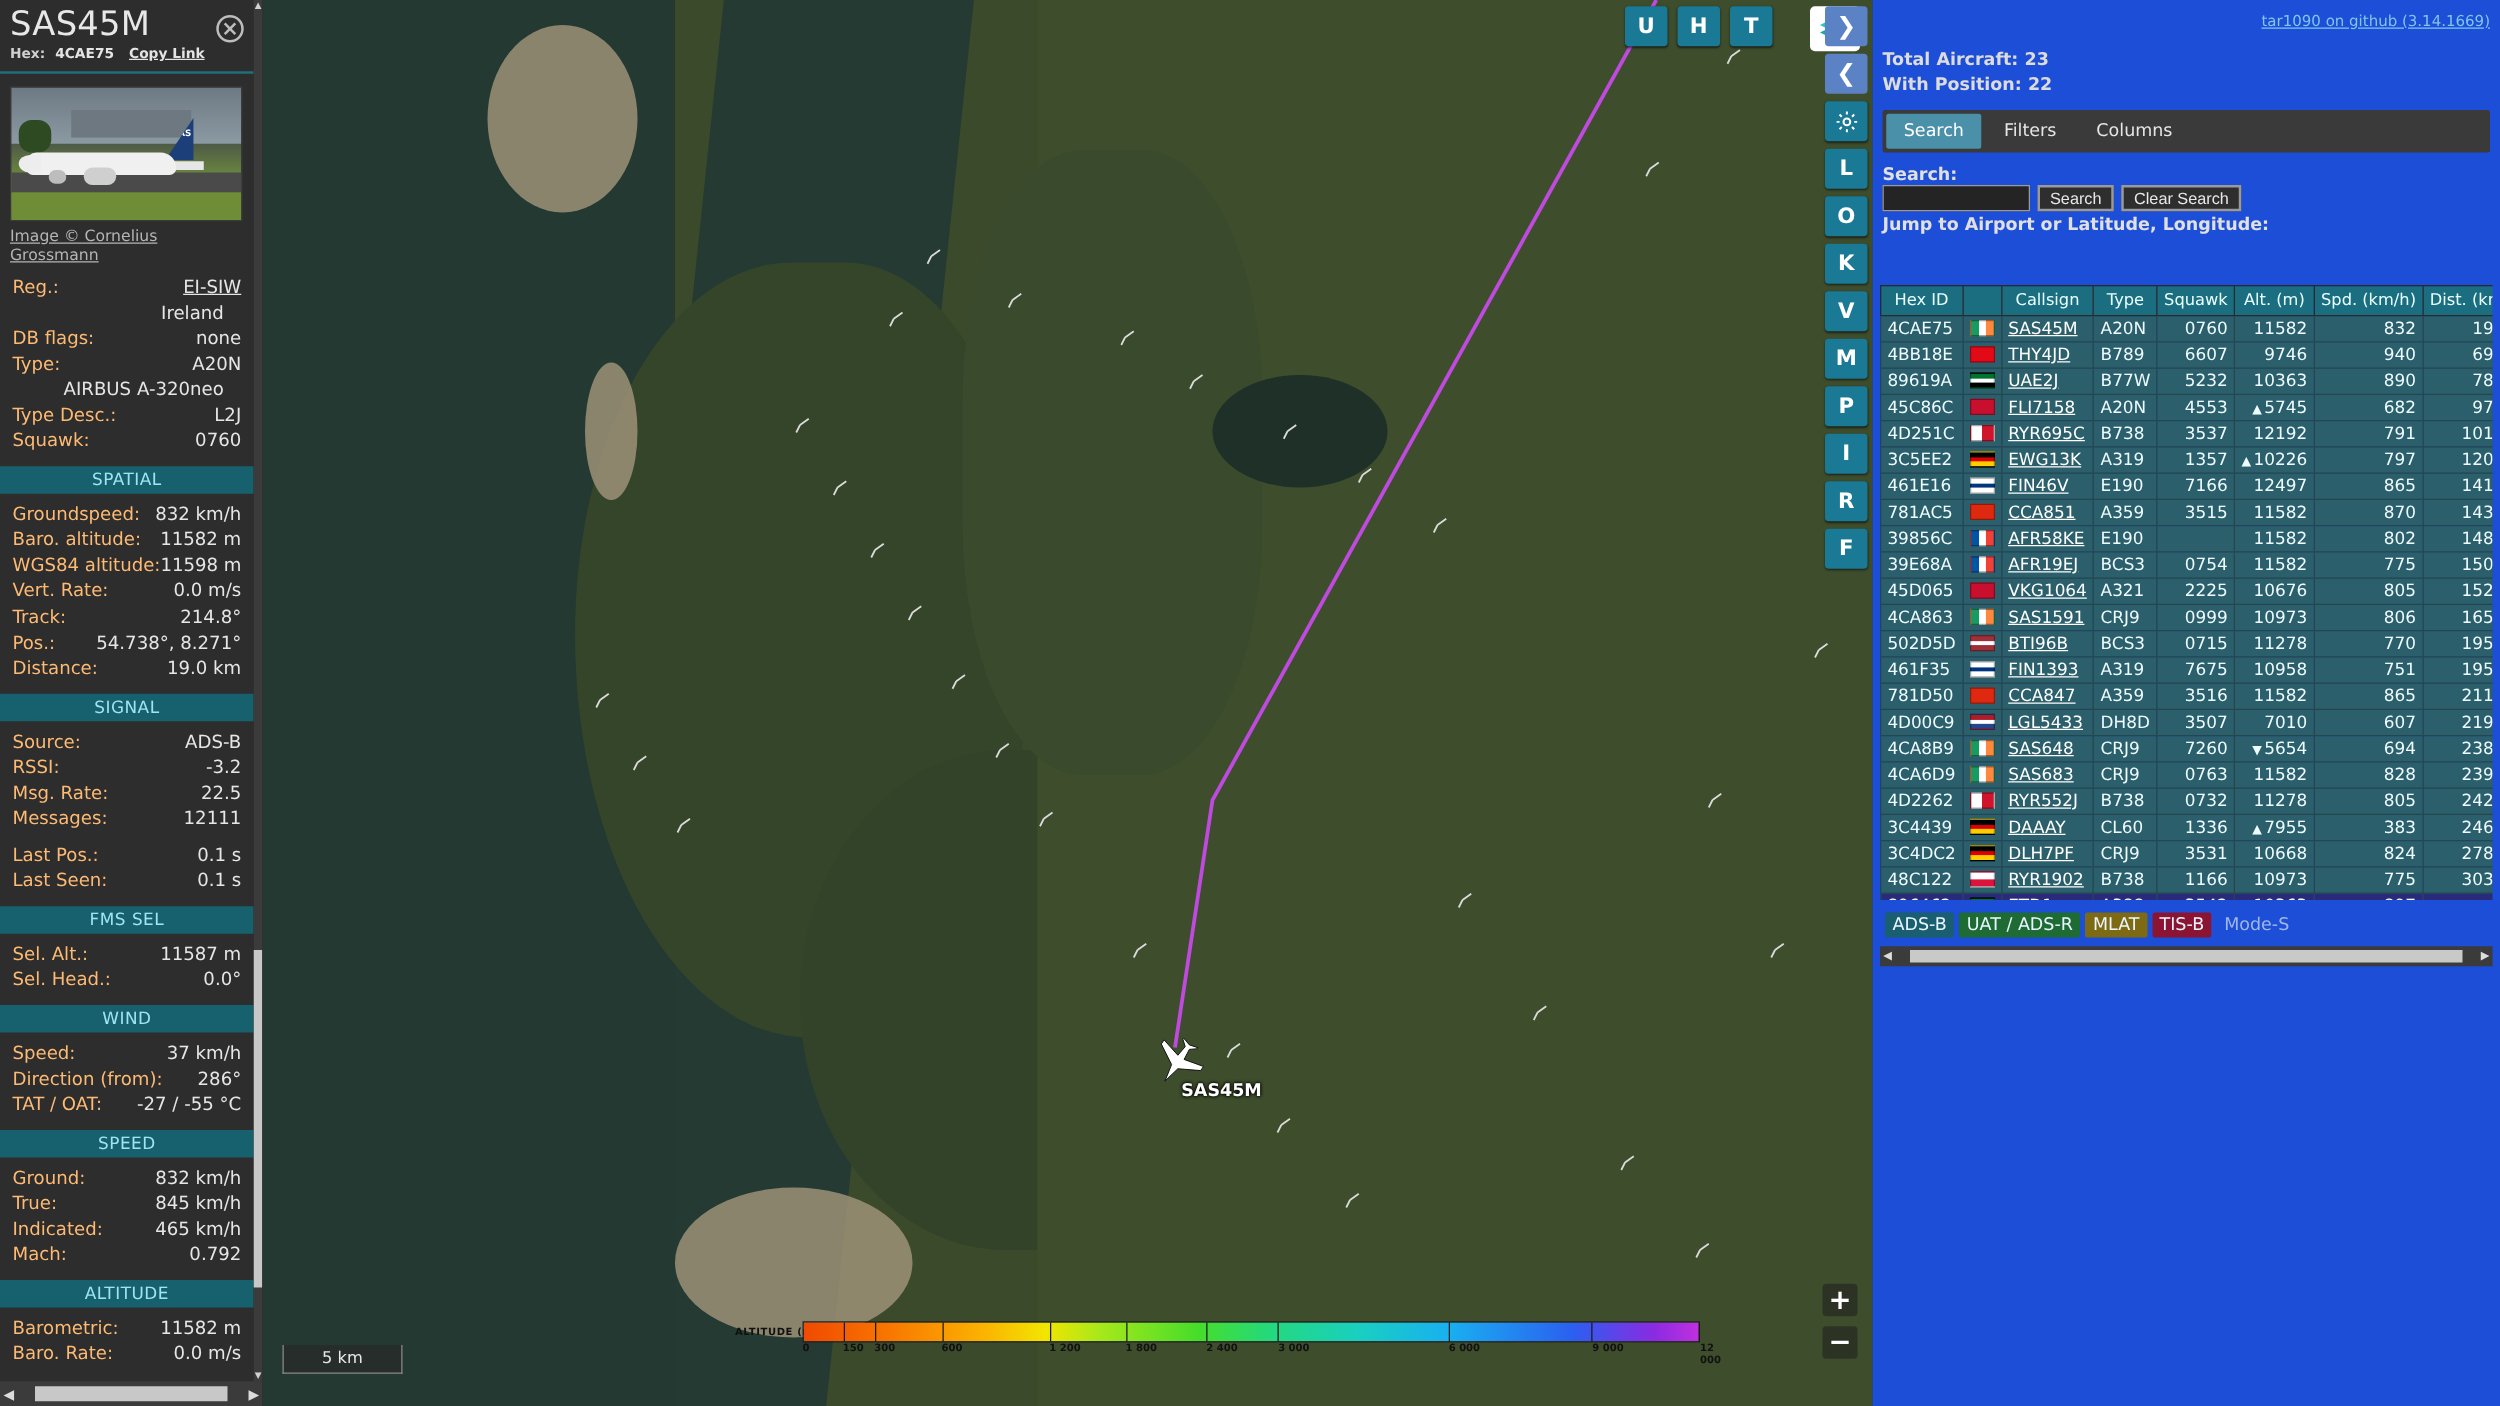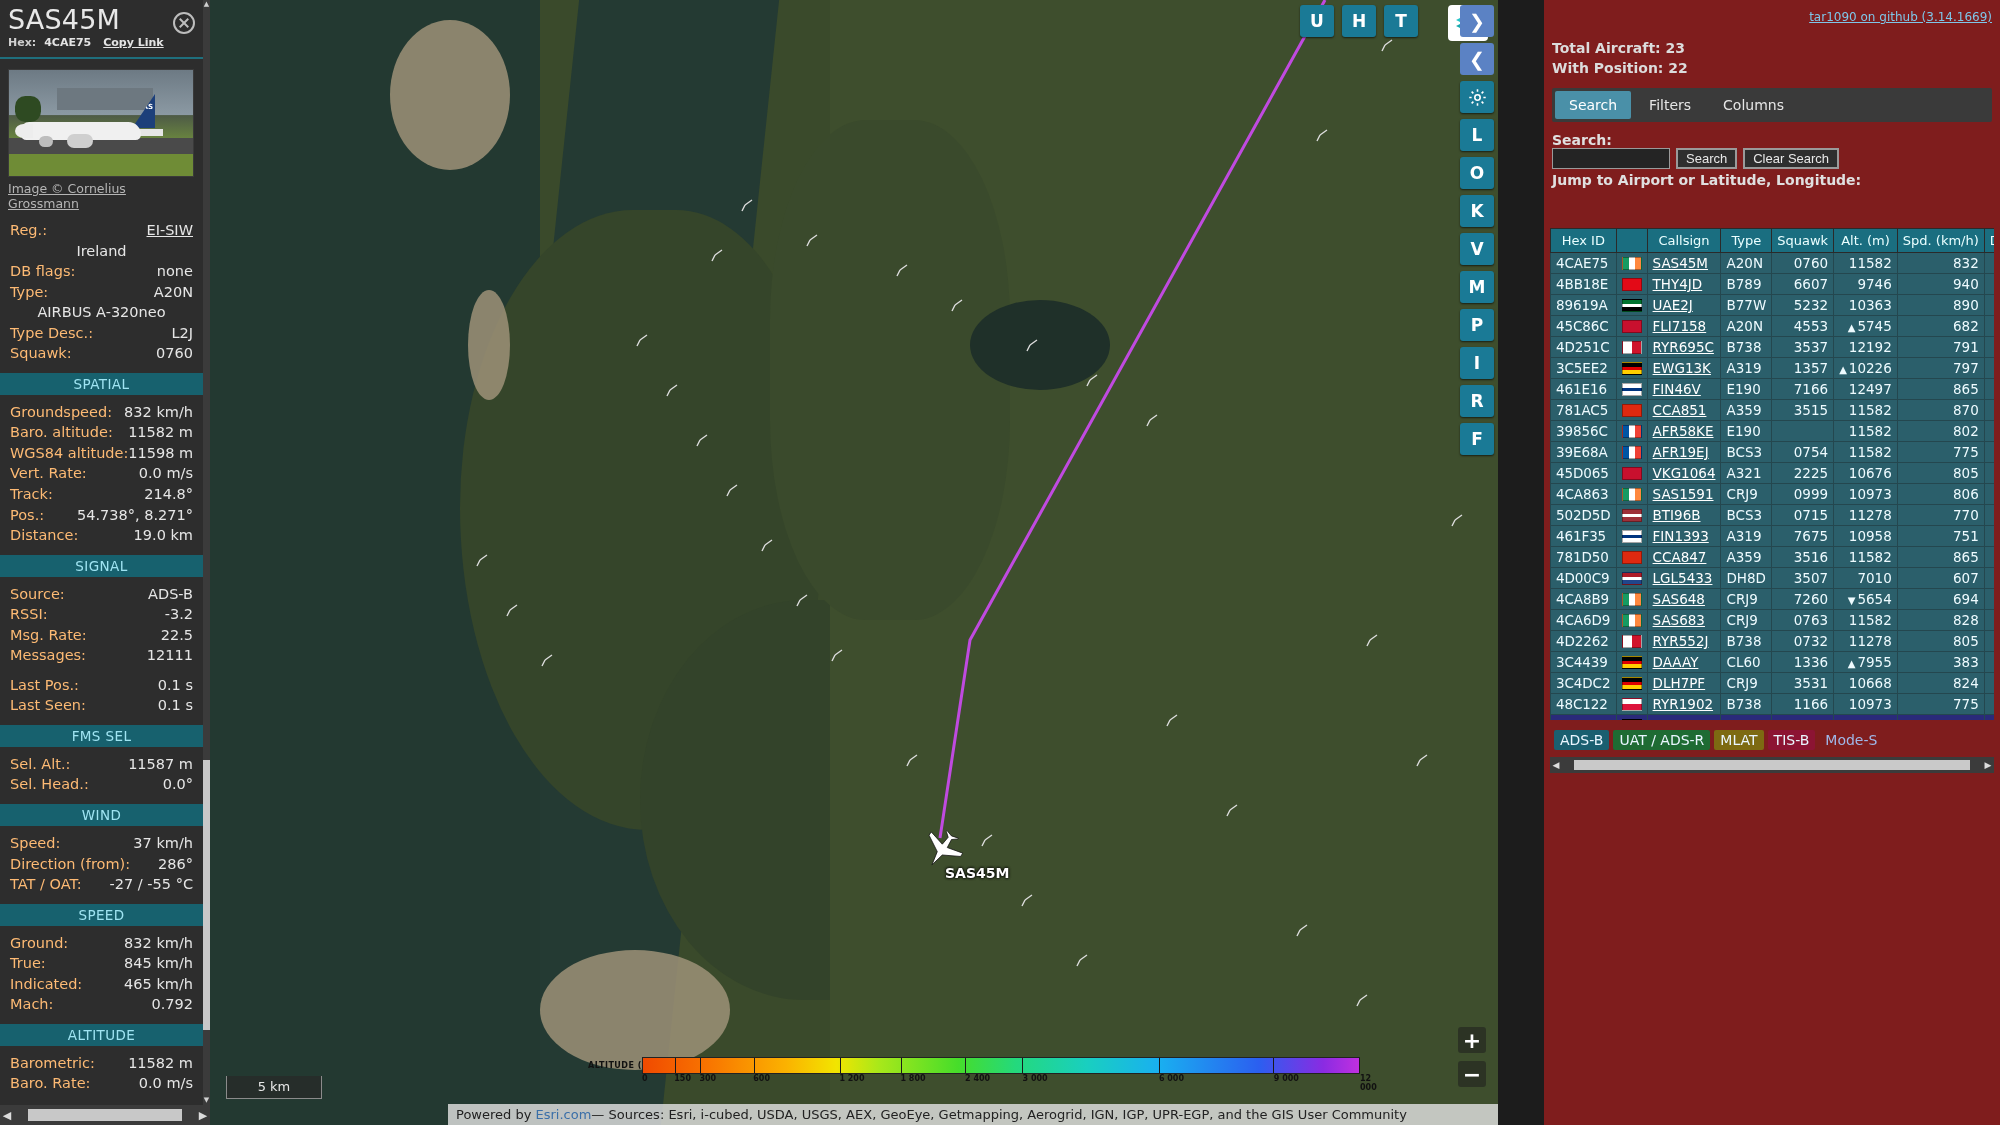--- a/index.html
+++ b/index.html
@@ -40,21 +40,21 @@
   .thumb .eng{position:absolute;left:58px;bottom:28px;width:26px;height:14px;background:#cfcfcf;border-radius:7px;}
   .thumb .eng2{position:absolute;left:30px;bottom:29px;width:14px;height:11px;background:#bdbdbd;border-radius:6px;}
   .thumb .bldg{position:absolute;left:48px;top:18px;width:96px;height:22px;background:#6d7880;}
   .thumb .tree{position:absolute;left:6px;top:26px;width:26px;height:26px;background:#2e4a22;border-radius:40%;}
   .credit { padding:4px 8px 0 8px; font-size:12.5px; color:#b5b5b5;text-decoration:underline; }
 
   .kv { display:flex; justify-content:space-between; padding:1px 10px; font-size:14.5px; line-height:1.28; }
   .kv .k { color:#fdba74; white-space:nowrap;}
   .kv .v { color:#e6e6e6; text-align:right; white-space:nowrap;}
   .kv .v.link { text-decoration:underline; cursor:pointer;}
-  .kv-right { text-align:center; padding:1px 24px; font-size:14.5px; color:#e6e6e6; line-height:1.28;}
+  .kv-right { text-align:right; padding:1px 24px; font-size:14.5px; color:#e6e6e6; line-height:1.28;}
   .spacer6 { height:9px; }
   .sect { background:#17616e; color:#9fe4f2; text-align:center; font-size:13.5px;
      padding:3px 0; letter-spacing:.4px; margin:9px 0 7px 0; }
 
   .sb-vscroll { position:absolute; right:0; top:0; width:7px; height:1105px; background:#3b3b3b; }
   .sb-vscroll .thumbv { position:absolute; left:0; top:760px; width:7px; height:270px; background:#c8c8c8; }
   .sb-vscroll .arrU,.sb-vscroll .arrD{position:absolute;left:0;width:7px;height:9px;color:#d0d0d0;font-size:7px;text-align:center;}
   .sb-vscroll .arrU{top:0;} .sb-vscroll .arrD{bottom:0;}
   .sb-hscroll { position:absolute; left:0; bottom:0; width:210px; height:20px; background:#3b3b3b;
      display:flex; align-items:center; }
@@ -100,21 +100,21 @@
      border:1px solid #222; position:relative;}
   .altscale .grad i { position:absolute; top:0; width:1px; height:100%; background:#1a1a1a;}
   .altscale .ticks { margin-left:52px; position:relative; height:13px;}
   .altscale .ticks span { position:absolute; top:0; font-size:8px; color:#111; font-weight:bold;}
 
   .attrib { position:absolute; left:238px; bottom:0; right:0; background:rgba(225,225,225,.82);
      color:#222; font-size:13px; padding:3px 8px; white-space:nowrap; }
   .attrib a { color:#3a6fa8; text-decoration:none;}
 
   
-  #right { position:absolute; right:0; top:0; width:456px; height:1125px; background:#7f1d1d; color:#e0e0e0;margin-left:28px;}
+  #right { position:absolute; right:0; top:0; width:502px; height:1125px; background:#1d4ed8; color:#e0e0e0;margin-left:28px;}
   .gh-link { position:absolute; right:8px; top:10px; font-size:12px; color:#7fc6e8; text-decoration:underline; cursor:pointer;}
   .stats { position:absolute; top:38px; left:8px; right:8px; display:flex; font-size:14px; font-weight:bold; color:#dcdcdc;}
   .stats .col { width:50%; line-height:1.45;}
   .tabs { position:absolute; top:88px; left:8px; right:8px; height:34px; background:#3a3a3a;
      display:flex; align-items:center; gap:4px; padding:0 3px; border-radius:2px;}
   .tab { padding:6px 14px; font-size:14px; color:#e6e6e6; cursor:pointer; border-radius:2px;}
   .tab.active { background:#4a90a8; color:#fff;}
   .srch { position:absolute; top:132px; left:8px; right:8px; font-size:14px; font-weight:bold;}
   .srch .row { display:flex; align-items:center; gap:6px; margin-bottom:3px;}
   .srch input { background:#242424; border:1px solid #9a9a9a; color:#e0e0e0; height:21px; width:118px; font-size:13px;}
@@ -434,23 +434,20 @@
         <span style="left: 27.5%;">1 200</span>
         <span style="left: 36%;">1 800</span>
         <span style="left: 45%;">2 400</span>
         <span style="left: 53%;">3 000</span>
         <span style="left: 72%;">6 000</span>
         <span style="left: 88%;">9 000</span>
         <span style="left: 100%;">12 000</span>
       </div>
   </div>
 
-  <div class="attrib">
-    <span>Powered by </span><a>Esri.com</a><span>— Sources: Esri, i-cubed, USDA, USGS, AEX, GeoEye, Getmapping, Aerogrid, IGN, IGP, UPR-EGP, and the GIS User Community</span>
-  </div>
 </div>
 
 <div id="right">
   <div class="gh-link">tar1090 on github (3.14.1669)</div>
 
   <div class="stats">
     <div class="col">
       <div>
         <span>Total Aircraft:</span>
         <span>23</span>

